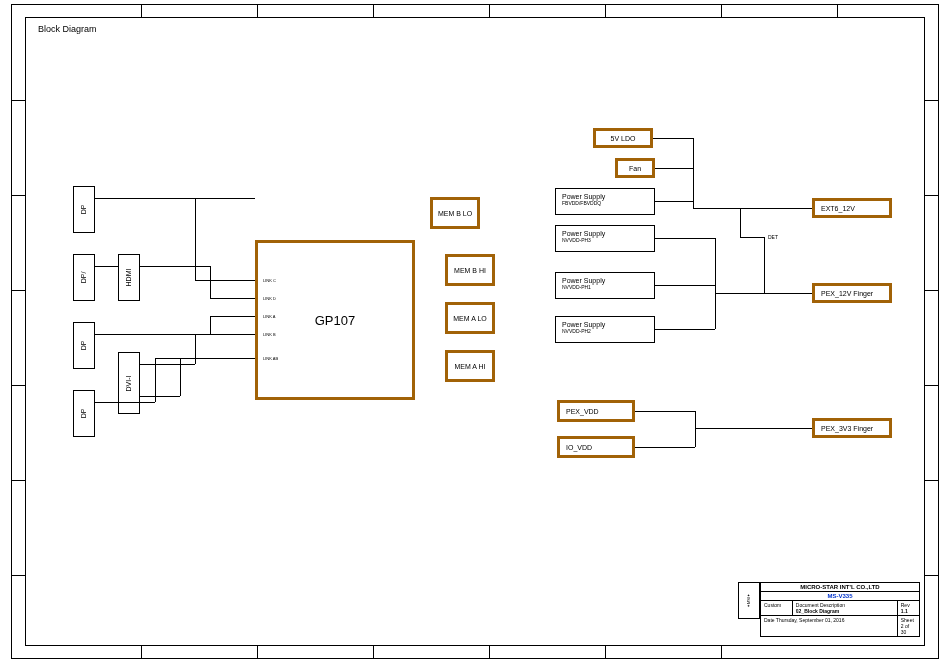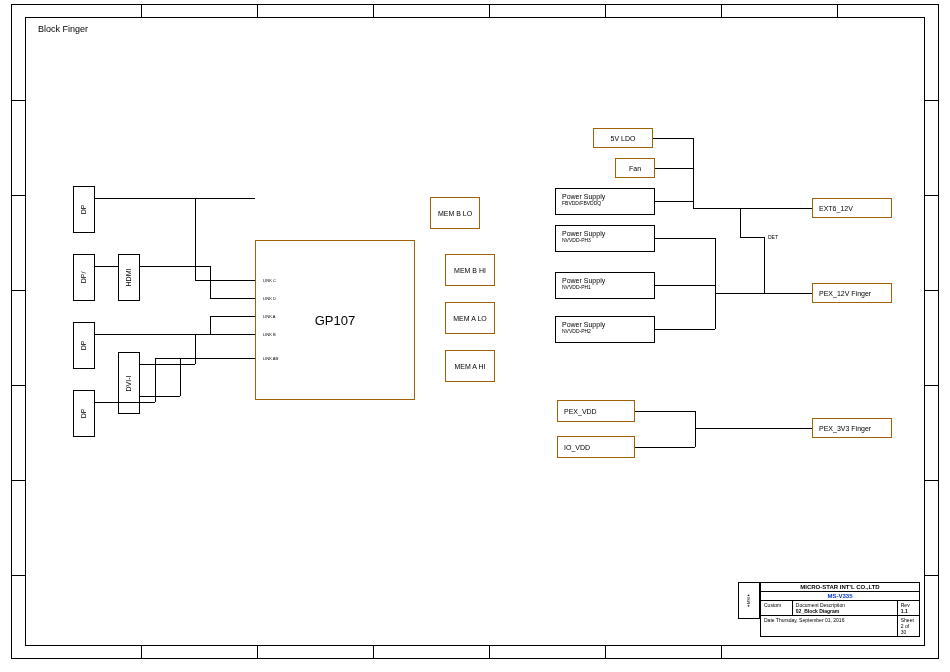--- a/index.html
+++ b/index.html
@@ -4,21 +4,21 @@
 <style>
   * { box-sizing: border-box; }
   body { margin: 0; padding: 0; font-family: Arial, sans-serif; background: #fff; }
   .page { position: relative; width: 950px; height: 672px; }
   .outer-frame { position: absolute; left: 11px; top: 4px; width: 928px; height: 655px; border: 1px solid #000; }
   .inner-frame { position: absolute; left: 25px; top: 17px; width: 900px; height: 629px; border: 1px solid #000; }
   .tick { position: absolute; background: #000; }
   .tick-top, .tick-bottom { width: 1px; height: 13px; }
   .tick-left, .tick-right { height: 1px; width: 14px; }
   .title { position: absolute; left: 38px; top: 24px; font-size: 9px; }
-  .box { position: absolute; border: 1px solid #a16207; background: #fff; font-size: 7px; display: flex; align-items: center; justify-content: center; text-align: center; }
+  .box { position: absolute; border: 3px solid #a16207; background: #fff; font-size: 7px; display: flex; align-items: center; justify-content: center; text-align: center; }
   .box-v { position: absolute; border: 1px solid #000; background: #fff; font-size: 7px; display: flex; align-items: center; justify-content: center; }
   .box-v span { transform: rotate(-90deg); white-space: nowrap; }
   .ps-box { position: absolute; border: 1px solid #000; background: #fff; font-size: 7px; padding: 4px 6px; }
   .ps-box .sub { font-size: 5px; }
   .link-lbl { position: absolute; font-size: 4px; white-space: nowrap; }
   .line { position: absolute; background: #000; }
   .hline { height: 1px; }
   .vline { width: 1px; }
   .tblock { position: absolute; left: 760px; top: 582px; width: 160px; font-size: 5px; }
   .tblock table { border-collapse: collapse; width: 100%; }
@@ -54,21 +54,21 @@
   <div class="tick tick-left" style="left:11px; top:385px;"></div>
   <div class="tick tick-left" style="left:11px; top:480px;"></div>
   <div class="tick tick-left" style="left:11px; top:575px;"></div>
   <div class="tick tick-right" style="left:925px; top:100px;"></div>
   <div class="tick tick-right" style="left:925px; top:195px;"></div>
   <div class="tick tick-right" style="left:925px; top:290px;"></div>
   <div class="tick tick-right" style="left:925px; top:385px;"></div>
   <div class="tick tick-right" style="left:925px; top:480px;"></div>
   <div class="tick tick-right" style="left:925px; top:575px;"></div>
 
-  <div class="title">Block Finger</div>
+  <div class="title">Block Diagram</div>
 
   <div class="box-v" style="left:73px; top:186px; width:22px; height:47px;">
       <span>DP</span>
     </div>
   <div class="box-v" style="left:73px; top:254px; width:22px; height:47px;">
       <span>DP/</span>
     </div>
   <div class="box-v" style="left:118px; top:254px; width:22px; height:47px;">
       <span>HDMI</span>
     </div>

